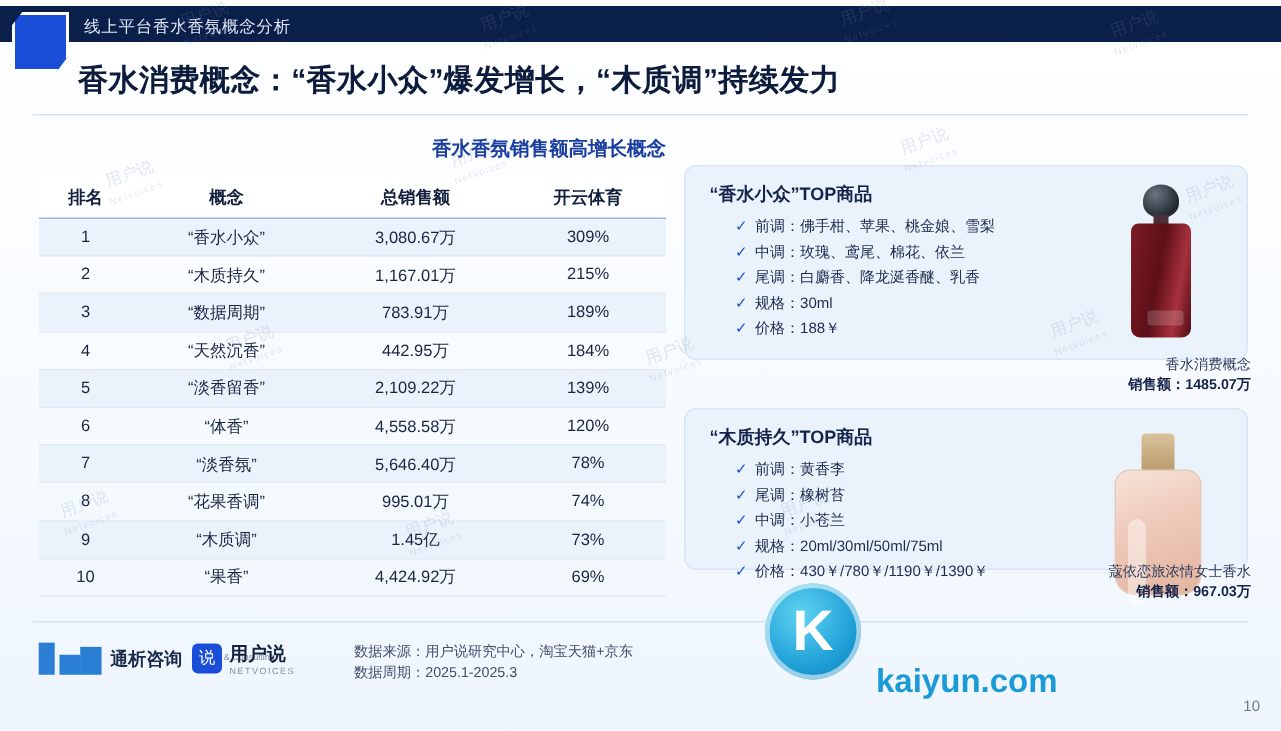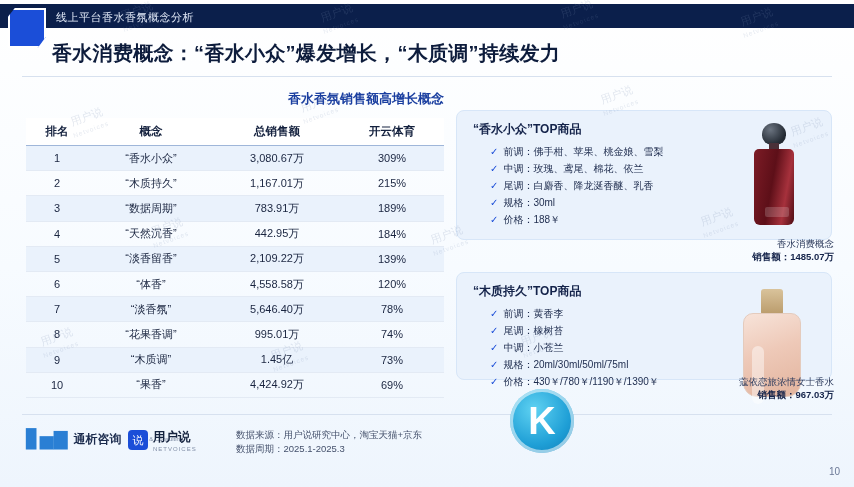--- a/index.html
+++ b/index.html
@@ -373,15 +373,16 @@
   <div class="wm" style="left:790px; top:120px;"><span>用户说</span><small>Netvoices</small></div>
   <div class="wm" style="left:150px; top:220px;"><span>用户说</span><small>Netvoices</small></div>
   <div class="wm" style="left:430px; top:228px;"><span>用户说</span><small>Netvoices</small></div>
   <div class="wm" style="left:700px; top:210px;"><span>用户说</span><small>Netvoices</small></div>
   <div class="wm" style="left:40px; top:330px;"><span>用户说</span><small>Netvoices</small></div>
   <div class="wm" style="left:270px; top:344px;"><span>用户说</span><small>Netvoices</small></div>
   <div class="wm" style="left:520px; top:330px;"><span>用户说</span><small>Netvoices</small></div>
 
   <div class="kaiyun">
     <div class="ball"></div>
+    <div class="en">kaiyun.com</div>
   </div>
 
 </div>
 
 </body></html>

